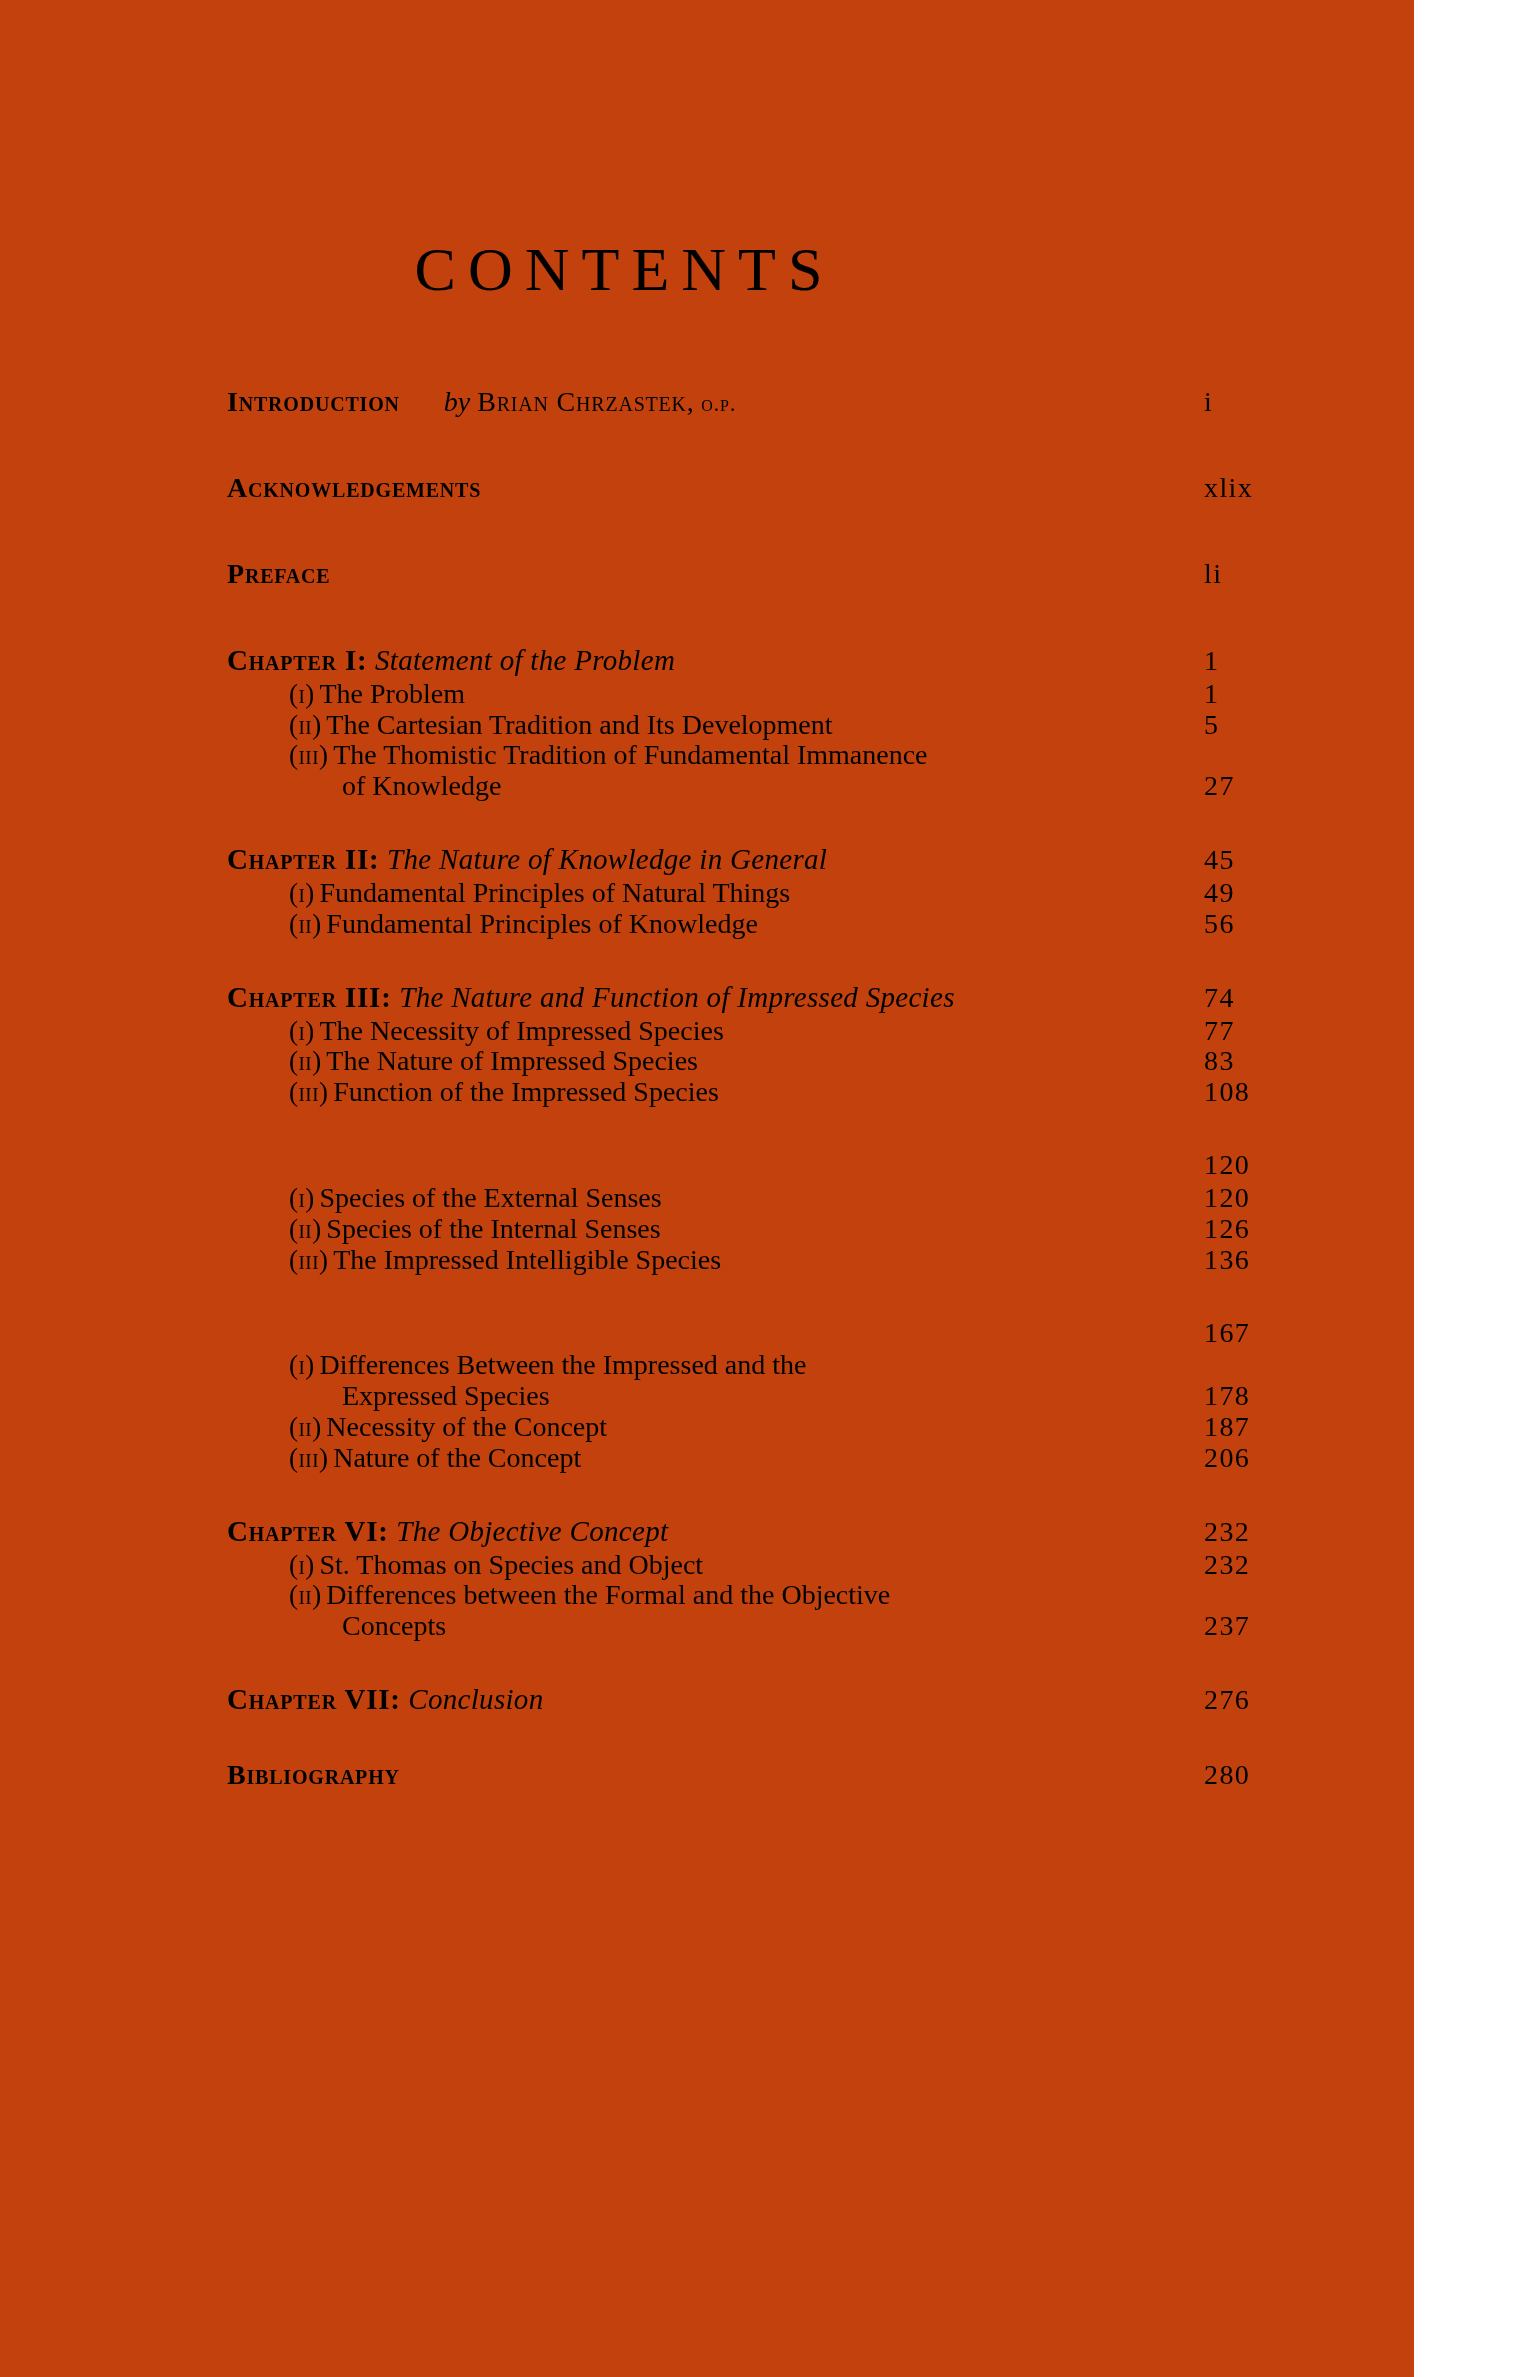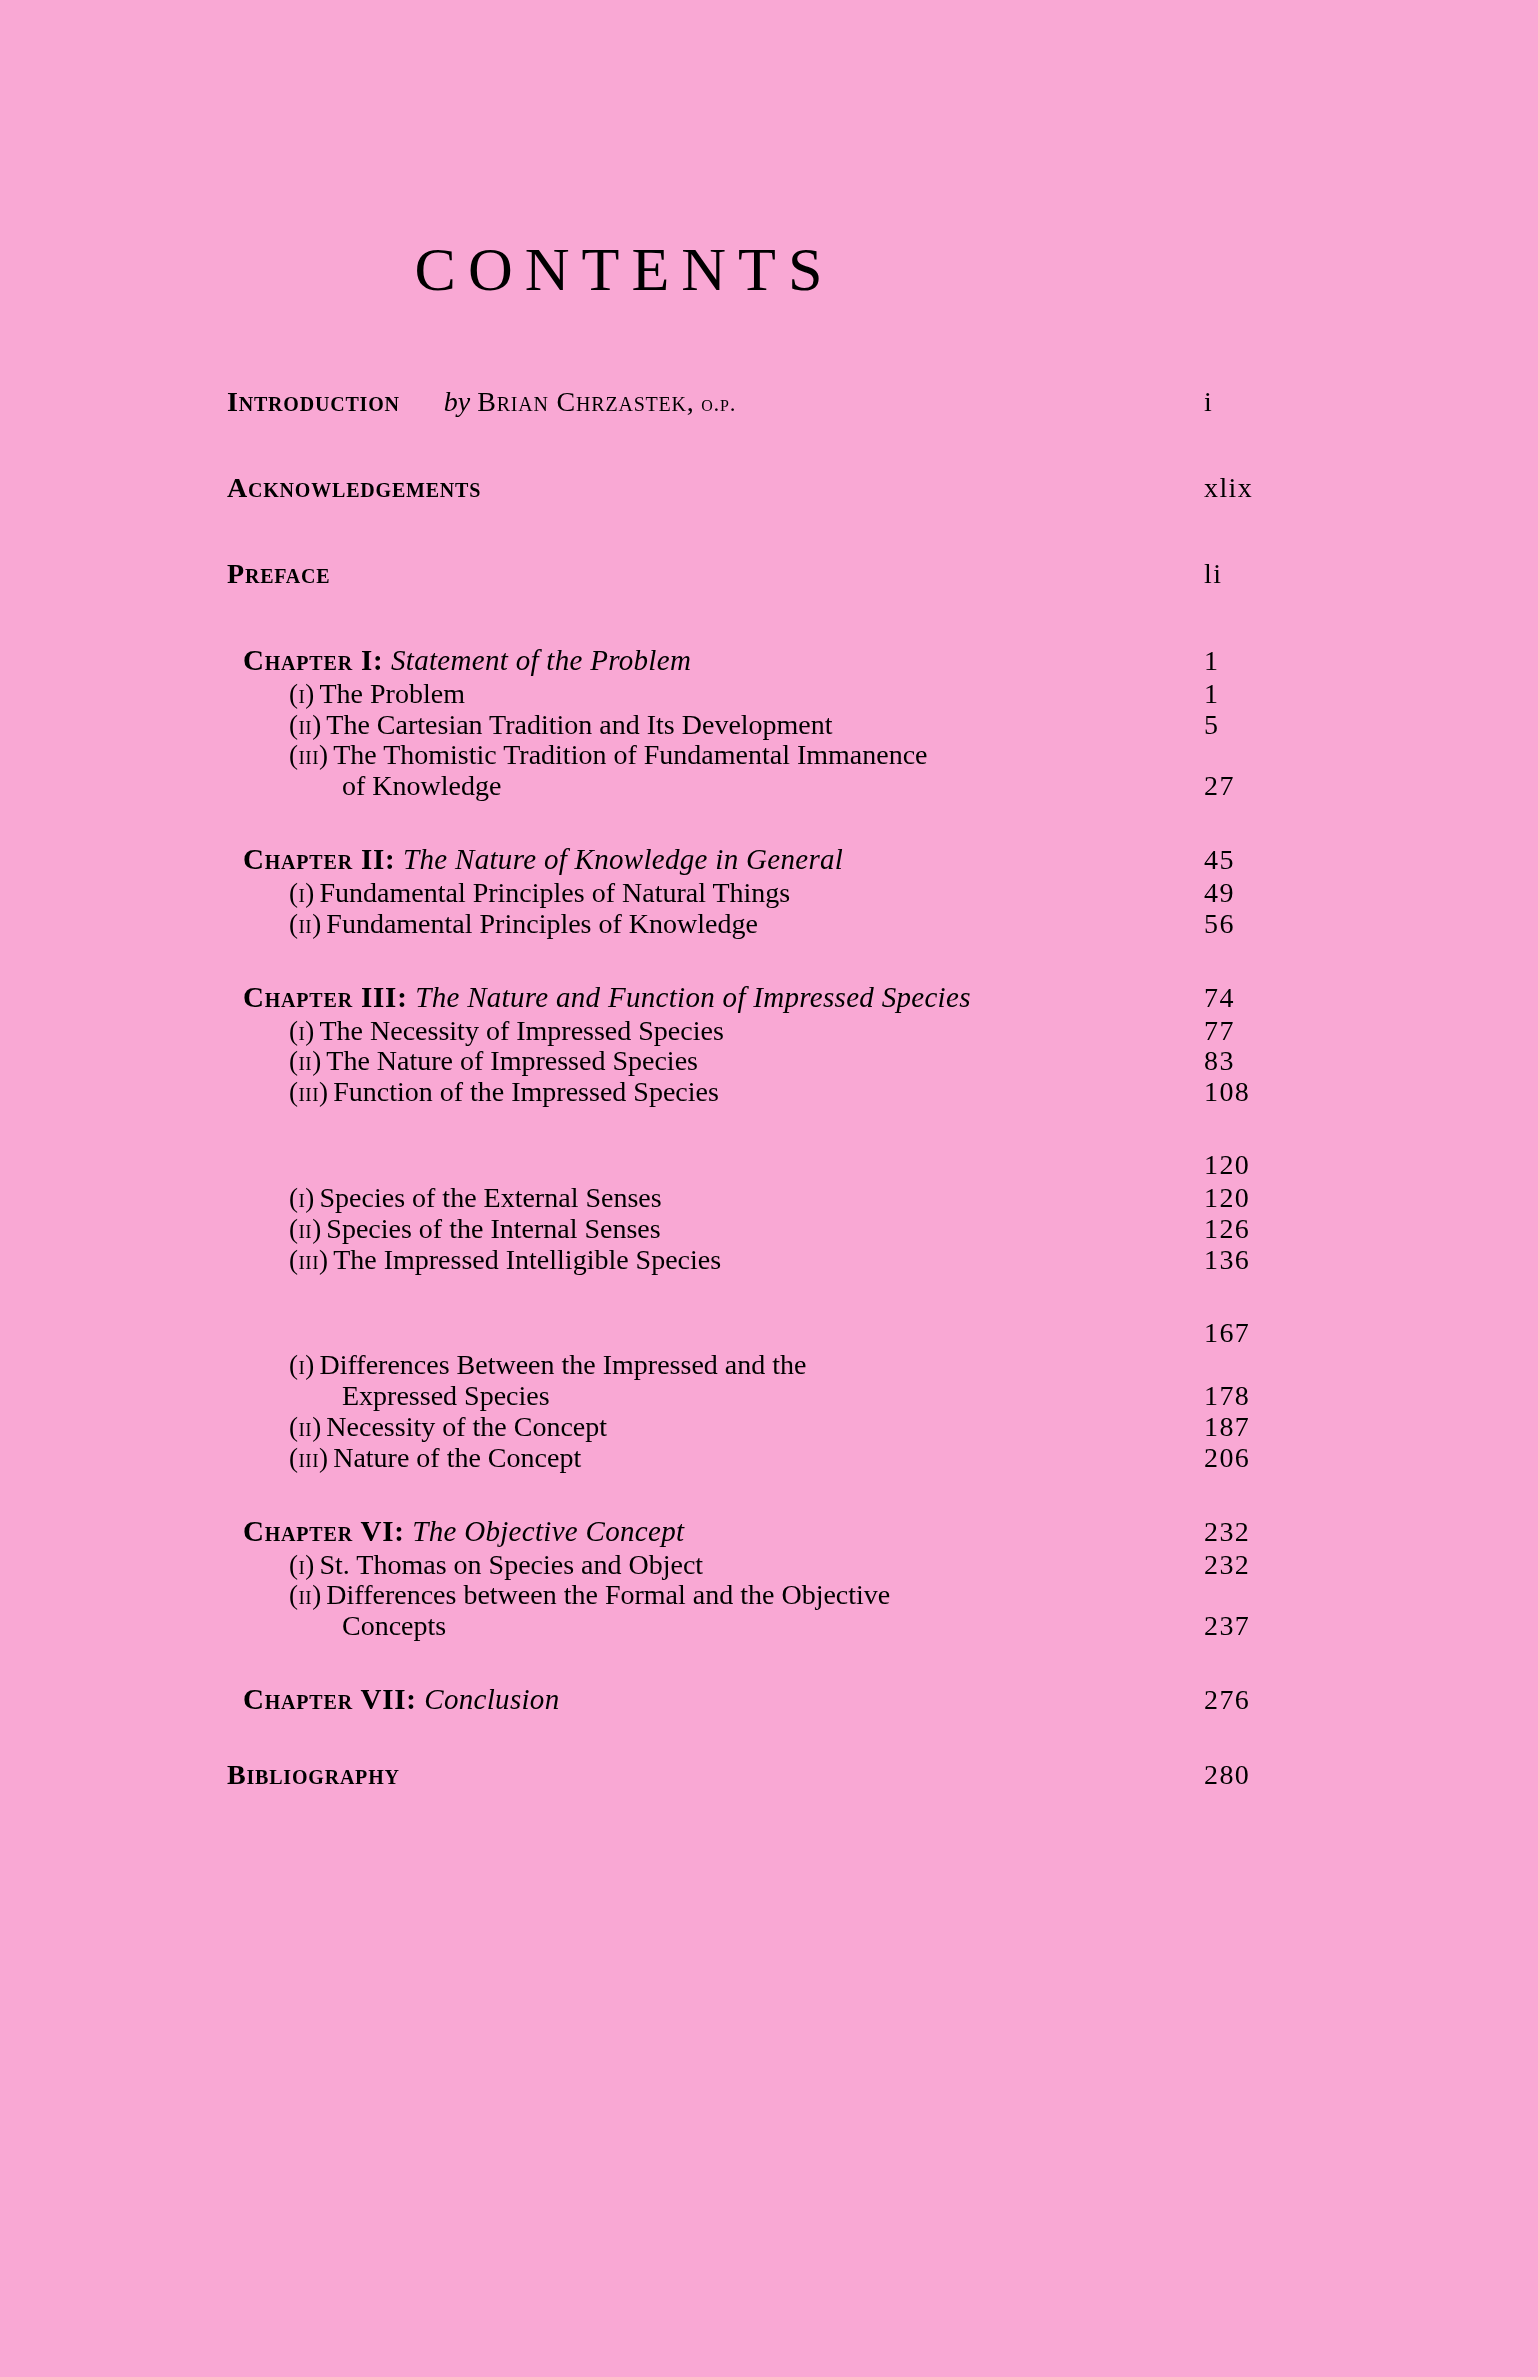--- a/index.html
+++ b/index.html
@@ -10,23 +10,23 @@
   body {
     width: 1538px;
     height: 2377px;
     font-family: "Liberation Serif", "DejaVu Serif", serif;
     color: #000000;
     -webkit-font-smoothing: antialiased;
   }
 
   .page {
     position: relative;
-    width: 1538px;
+    width: 1414px;
     height: 2377px;
-    background: #f9a8d4;
+    background: #c2410c;
     box-sizing: border-box;
   }
 
   .content {
     position: absolute;
     left: 227px;
     top: 238px;
     width: 1100px;
   }
 
@@ -96,21 +96,20 @@
   
   .chapter-block {
     margin-bottom: 43px;
   }
   .chapter-head {
     margin-bottom: 2.8px;
   }
   .chapter-head .label {
     font-size: 29px;
     letter-spacing: 0.3px;
-    margin-left: 16px;
   }
   .chapter-head .label .ch-word {
     font-variant: small-caps;
     font-weight: 700;
     letter-spacing: 0.8px;
   }
   .chapter-head .label .ch-title {
     font-style: italic;
     font-weight: 400;
   }

